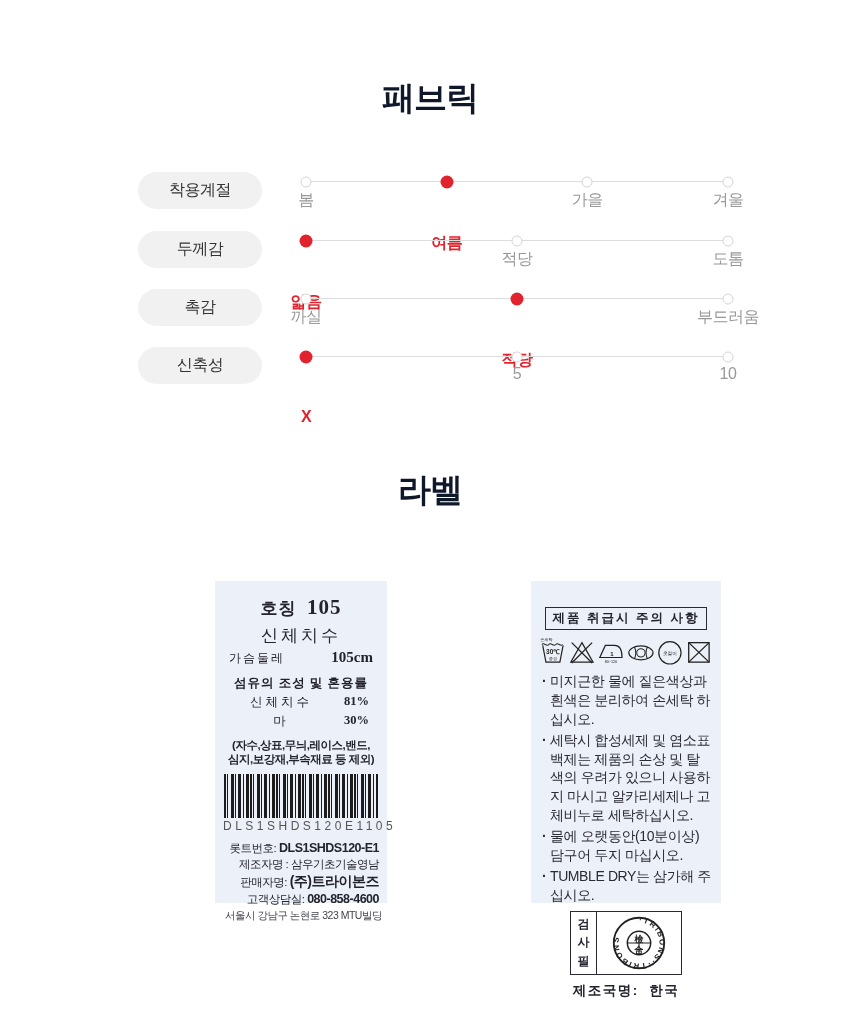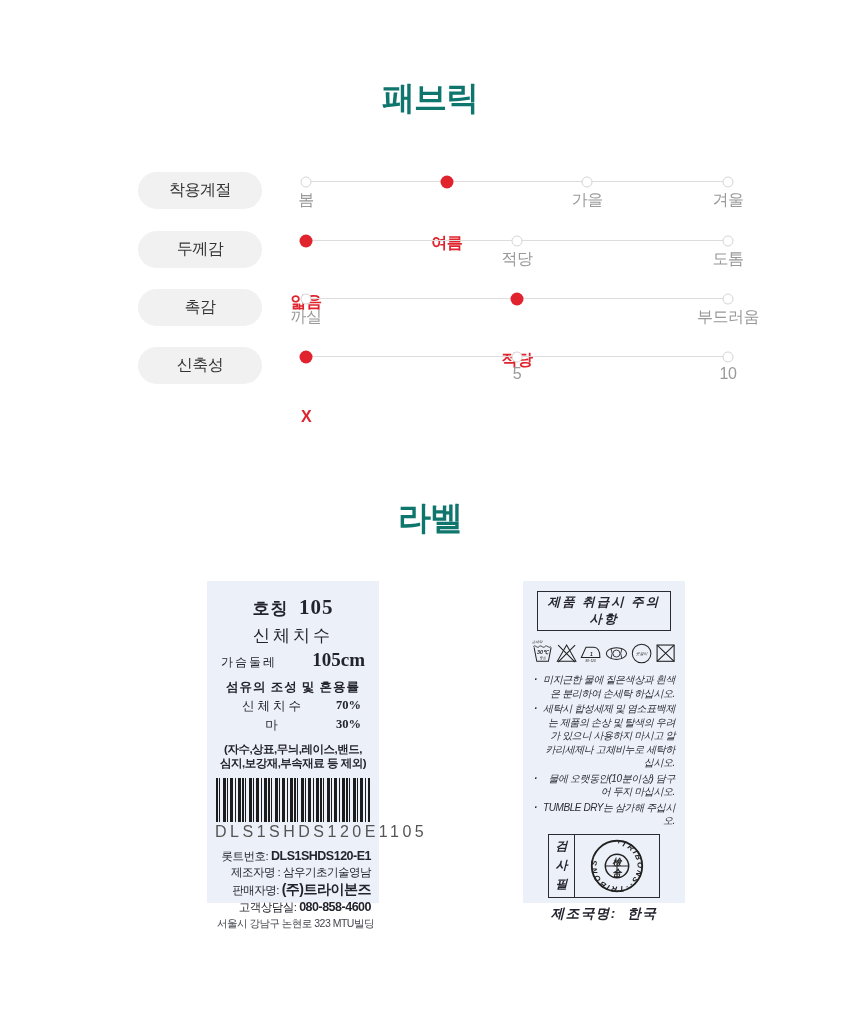--- a/index.html
+++ b/index.html
@@ -1,81 +1,81 @@
 <!DOCTYPE html>
 <html><head>
 <meta charset="utf-8">
 <style>
   * { margin:0; padding:0; box-sizing:border-box; }
   body { background:#fff; font-family:"Liberation Sans", sans-serif; }
   .page { position:relative; width:860px; height:1011px; background:#fff; overflow:hidden; }
 
   .section-title { position:absolute; left:0; width:860px; text-align:center;
-    font-size:33px; font-weight:700; color:#0f766e; letter-spacing:-1px; }
+    font-size:33px; font-weight:700; color:#0f172a; letter-spacing:-1px; }
   #fabric-title { top:76px; }
-  #label-title  { top:496px; }
+  #label-title  { top:468px; }
 
   
   .f-row { position:absolute; left:16px; width:860px; height:44px; }
   .pill { position:absolute; left:122px; top:0; width:124px; height:37px;
     background:#f1f1f1; border-radius:19px; display:flex; align-items:center; justify-content:center;
     font-size:16px; color:#333; letter-spacing:-0.5px; }
   .track { position:absolute; left:290px; top:9px; width:422px; height:1px; }
   .track-line { position:absolute; left:0; top:0; width:100%; height:1px; background:#ddd; }
   .dot { position:absolute; top:0.5px; transform:translate(-50%,-50%); border-radius:50%; }
   .dot.unsel { width:11px; height:11px; background:#fff; border:1px solid #d5d5d5; }
   .dot.sel   { width:13px; height:13px; background:#e0232d; border:none; }
   .opt { position:absolute; top:9px; transform:translateX(-50%); white-space:nowrap;
     font-size:16px; color:#999; letter-spacing:-0.5px; }
   .opt.sel { color:#e0232d; font-weight:700;margin-top:43px; }
 
   
-  .tag { position:absolute; top:581px; height:322px; background:#ecf0f8; color:#23232e; }
+  .tag { position:absolute; top:581px; height:322px; background:#ecf0f8; color:#23232e;margin-left:8px; }
   #size-tag { left:207px; width:172px; font-family:"Liberation Serif", serif; padding:14px 8px 0 8px; text-align:center; }
-  #care-tag { left:523px; width:162px; padding:8px 8px 0 8px;font-style:italic; }
+  #care-tag { left:523px; width:190px; padding:24px 8px 0 8px; }
 
   .t-size-row { font-size:17px; font-weight:700; letter-spacing:1px; }
   .t-size-row .big { font-size:21px; }
   .t-body  { font-size:17px; letter-spacing:3px; margin-top:4px; }
   .t-chest { display:flex; justify-content:space-between; align-items:baseline; padding:0 6px; margin-top:2px; }
   .t-chest .lb { font-size:12px; letter-spacing:2px; }
-  .t-chest .vl { font-size:19px; font-weight:700; }
+  .t-chest .vl { font-size:15px; font-weight:700; }
   .t-comp-title { font-size:12.5px; font-weight:700; letter-spacing:1px; margin-top:8px; }
   .mat-row { display:flex; justify-content:space-between; padding:0 10px; margin-top:2px; font-size:12.5px; }
   .mat-row .mname { width:96px; text-align:center; letter-spacing:3px; }
   .mat-row .mpct  { font-weight:600; }
   .t-excl { margin-top:8px; font-family:"Liberation Sans", sans-serif; font-size:11.5px; font-weight:700;
     letter-spacing:-0.5px; line-height:1.25; }
   .t-license { margin:8px 4px 0 4px; border:1px solid #333; padding:3px 2px; font-family:"Liberation Sans", sans-serif;
     font-size:11.5px; font-weight:700; letter-spacing:-0.5px; line-height:1.3; text-align:left; }
   .barcode { margin:7px 1px 0 1px; height:44px;
     background:repeating-linear-gradient(90deg,
       #1c1c1c 0 2px, #ecf0f8 2px 3px,
       #1c1c1c 3px 4px, #ecf0f8 4px 7px,
       #1c1c1c 7px 10px, #ecf0f8 10px 11px,
       #1c1c1c 11px 12px, #ecf0f8 12px 14px,
       #1c1c1c 14px 17px, #ecf0f8 17px 19px,
       #1c1c1c 19px 20px, #ecf0f8 20px 22px,
       #1c1c1c 22px 25px, #ecf0f8 25px 26px); }
-  .barcode-text { font-family:"Liberation Sans", sans-serif; font-size:16px; color:#555;
+  .barcode-text { font-family:"Liberation Sans", sans-serif; font-size:12px; color:#555;
     letter-spacing:3.5px; margin-top:1px; white-space:nowrap; }
   .info-rows { margin-top:7px; text-align:left; padding-left:2px; font-family:"Liberation Sans", sans-serif; }
   .info-row { font-size:11.5px; letter-spacing:-0.5px; line-height:1.35; white-space:nowrap;text-align:right; }
   .info-row .iv-bold { font-weight:700; font-size:12.5px; }
   .info-row .iv-big  { font-weight:700; font-size:14px; }
   .t-address { font-family:"Liberation Sans", sans-serif; font-size:10.5px; color:#44444e;
     letter-spacing:-0.5px; margin-top:1px; text-align:left; padding-left:2px; white-space:nowrap; }
 
   .care-title { margin:2px 6px 0 6px; border:1.5px solid #2a2a33; text-align:center;
     font-size:12.5px; font-weight:700; letter-spacing:2px; padding:2px 0; }
   .care-icons { display:flex; justify-content:center; align-items:center; gap:1px; margin-top:6px; }
   .care-icons svg { display:block; }
   .bullets { margin-top:6px; padding:0 2px; }
-  .bullet { position:relative; padding-left:9px; font-size:10px; line-height:1.35;
-    letter-spacing:-0.4px; color:#2a2a33; margin-bottom:2px;text-align:right; }
+  .bullet { position:relative; padding-left:9px; font-size:14px; line-height:1.35;
+    letter-spacing:-0.4px; color:#2a2a33; margin-bottom:2px; }
   .bullet::before { content:"\00b7"; position:absolute; left:1px; top:0; font-weight:700; }
   .inspect-box { width:112px; height:64px; margin:6px auto 0 auto; border:1.2px solid #2a2a33;
     display:flex; background:transparent; }
   .inspect-left { width:26px; border-right:1.2px solid #2a2a33; display:flex; flex-direction:column;
     align-items:center; justify-content:space-around; font-size:12px; font-weight:600; padding:3px 0; }
   .inspect-right { flex:1; display:flex; align-items:center; justify-content:center; }
   .origin { text-align:center; font-size:13.5px; letter-spacing:1.5px; margin-top:7px; font-weight:600; }
 </style>
 </head>
 <body>
@@ -145,21 +145,21 @@
       <span>호칭</span>&nbsp;&nbsp;<span class="big">105</span>
     </div>
     <div class="t-body">신체치수</div>
     <div class="t-chest">
       <span class="lb">가슴둘레</span>
       <span class="vl">105cm</span>
     </div>
     <div class="t-comp-title">섬유의 조성 및 혼용률</div>
     <div class="mat-row">
       <span class="mname">신체치수</span>
-      <span class="mpct">70%</span>
+      <span class="mpct">81%</span>
     </div>
     <div class="mat-row">
       <span class="mname">마</span>
       <span class="mpct">30%</span>
     </div>
     <div class="t-excl">
       <div>(자수,상표,무늬,레이스,밴드,</div>
       <div>심지,보강재,부속재료 등 제외)</div>
     </div>
     <div class="barcode"></div>

